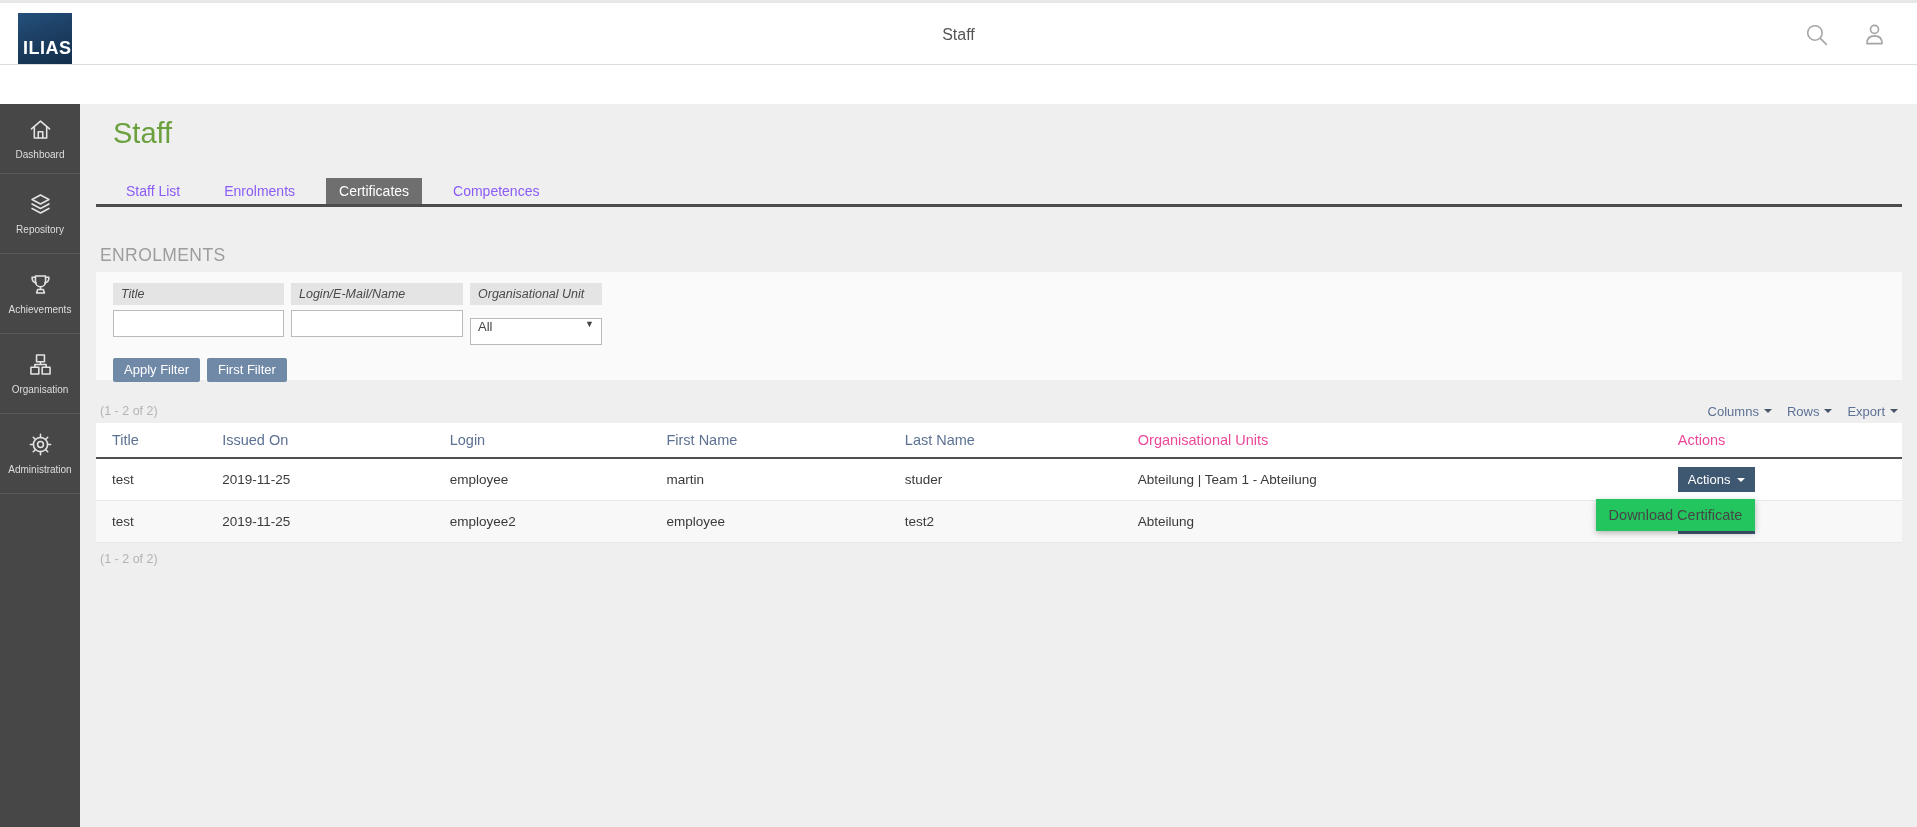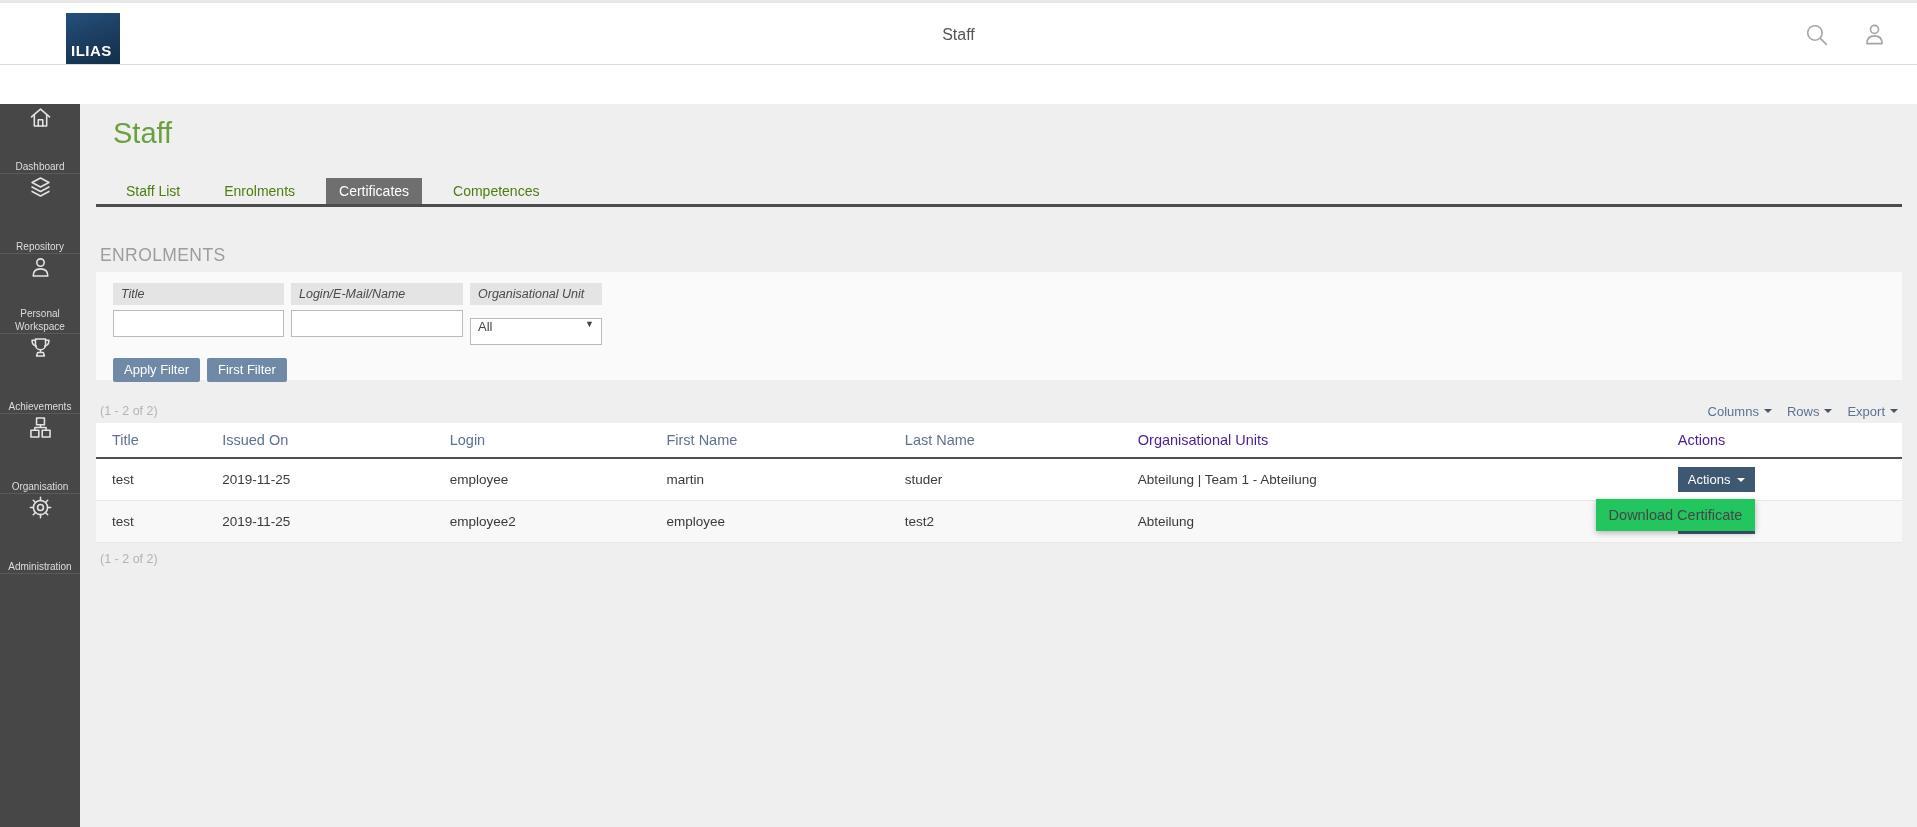--- a/index.html
+++ b/index.html
@@ -10,39 +10,39 @@
   }
 
   
   .topbar {
     position:absolute; top:0; left:0; right:0; height:65px;
     background:#fff; border-top:3px solid #e7e7e7; border-bottom:1px solid #dcdcdc;
   }
   .logo {
     position:absolute; left:18px; top:10px; width:54px; height:51px;
     background:linear-gradient(160deg,#24507c 0%, #1b3c5e 55%, #132f4c 100%);
-    color:#fff; font-size:15px; font-weight:bold; letter-spacing:0.5px;
-    display:flex; align-items:flex-end; padding:5px 5px;margin-left:48px;
+    color:#fff; font-size:18px; font-weight:bold; letter-spacing:0.5px;
+    display:flex; align-items:flex-end; padding:5px 5px;
   }
   .topbar-title {
     position:absolute; left:0; right:0; top:23px; text-align:center;
     font-size:16px; color:#555;
   }
   .topbar-icons {
     position:absolute; right:28px; top:17px; display:flex; gap:29px; align-items:center;
   }
   .topbar-icons svg { display:block; cursor:pointer; }
 
   
   .sidebar {
     position:absolute; left:0; top:104px; bottom:0; width:80px; background:#474747;
   }
   .side-item {
     height:80px; border-bottom:1px solid #5a5a5a;
-    display:flex; flex-direction:column; align-items:center; justify-content:space-between;
+    display:flex; flex-direction:column; align-items:center; justify-content:center;
     gap:6px; cursor:pointer; color:#e3e3e3;
   }
   .side-item:first-child { height:70px; }
   .side-item .lbl {
     font-size:10px; color:#dedede; text-align:center; line-height:1.25; padding:0 3px;
   }
   .side-item svg { display:block; }
 
   
   .main {
@@ -53,21 +53,21 @@
 
   .page-title {
     margin:14px 0 0 17px; font-size:29px; font-weight:400; color:#6ba03e; line-height:30px;
   }
 
   .tabs-bar {
     margin-top:30px; padding-left:17px; display:flex;
     border-bottom:3px solid #4c4c4c;
   }
   .tab {
-    padding:5px 13px 5px; font-size:14px; color:#4d7c0f; cursor:pointer; line-height:16px;
+    padding:5px 13px 5px; font-size:14px; color:#8b5cf6; cursor:pointer; line-height:16px;
   }
   .tab.active { background:#6f6f6f; color:#fff; }
   .tab + .tab { margin-left:18px; }
 
   .section-title {
     margin:38px 0 7px 4px; font-size:17.5px; font-weight:400;
     color:#9d9d9d; letter-spacing:0.4px; line-height:20px;
   }
 
   
@@ -113,21 +113,21 @@
     border-top:4px solid #47566b;
   }
   .caret.light { border-top-color:#fff; }
 
   table.data-table { width:100%; border-collapse:collapse; background:#fff; }
   .data-table th {
     text-align:left; font-weight:400; font-size:14.5px;
     padding:8px 16px; border-bottom:2px solid #4f4f4f; line-height:18px;
   }
   .data-table th.sortable { color:#5c7193; cursor:pointer; }
-  .data-table th.plain { color:#4c1d95; }
+  .data-table th.plain { color:#ec4899; }
   .data-table td {
     font-size:13.5px; color:#3a3a3a; padding:13px 16px;
     border-bottom:1px solid #e8e8e8; line-height:15px;
   }
   tr.row-alt td { background:#f8f8f8; }
   td.actions-cell { padding:8px 16px; }
 
   .action-wrap { position:relative; display:inline-block; }
   .btn-actions {
     background:#3f5871; color:#fff; border:none; font-size:13px;
@@ -185,29 +185,20 @@
   </div>
   <div class="side-item">
     <span>
       <svg class="icn" width="27" height="27" viewBox="0 0 24 24">
         <path d="M12 3.5 L19.5 7.5 L12 11.5 L4.5 7.5 Z"></path>
           <path d="M4.5 11.5 L12 15.5 L19.5 11.5"></path>
           <path d="M4.5 15.5 L12 19.5 L19.5 15.5"></path>
       </svg>
     </span>
     <span class="lbl">Repository</span>
-  </div>
-  <div class="side-item">
-    <span>
-      <svg class="icn" width="27" height="27" viewBox="0 0 24 24">
-        <circle cx="12" cy="7.6" r="3.3"></circle>
-          <path d="M5.5 19.5 C5.5 15.2 8.2 13.2 12 13.2 C15.8 13.2 18.5 15.2 18.5 19.5 Z"></path>
-      </svg>
-    </span>
-    <span class="lbl">Personal Workspace</span>
   </div>
   <div class="side-item">
     <span>
       <svg class="icn" width="27" height="27" viewBox="0 0 24 24">
         <path d="M7.5 4.5 H16.5 V9 C16.5 12 14.5 14 12 14 C9.5 14 7.5 12 7.5 9 Z"></path>
         <path d="M7.5 5.5 H4.5 C4.5 8.5 6 10.3 8.2 10.6"></path>
         <path d="M16.5 5.5 H19.5 C19.5 8.5 18 10.3 15.8 10.6"></path>
         <path d="M12 14 V16.5"></path>
           <path d="M8.5 19.5 L9.5 16.5 H14.5 L15.5 19.5 Z"></path>
       </svg>

